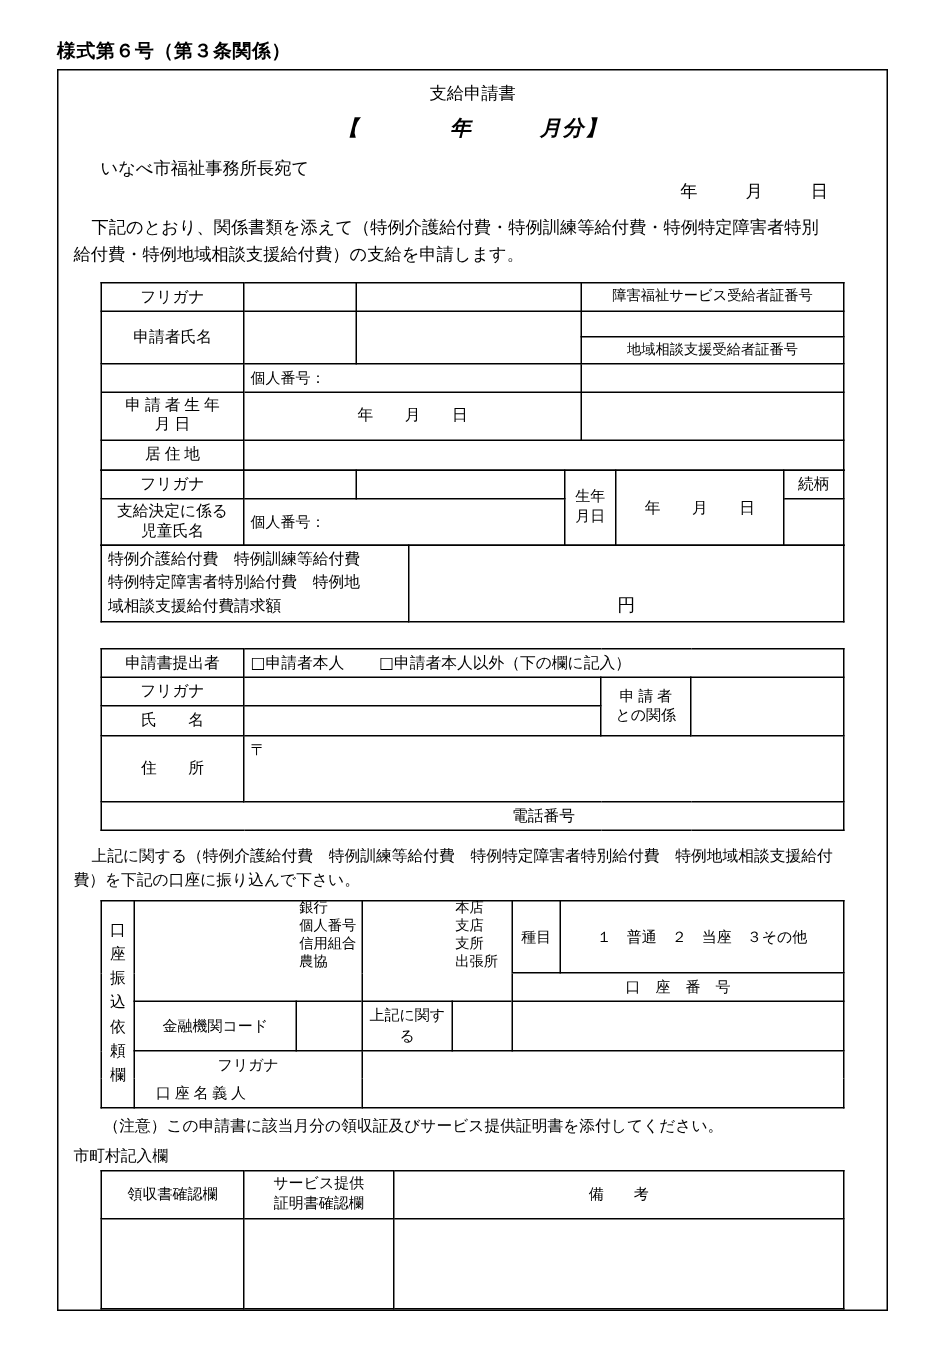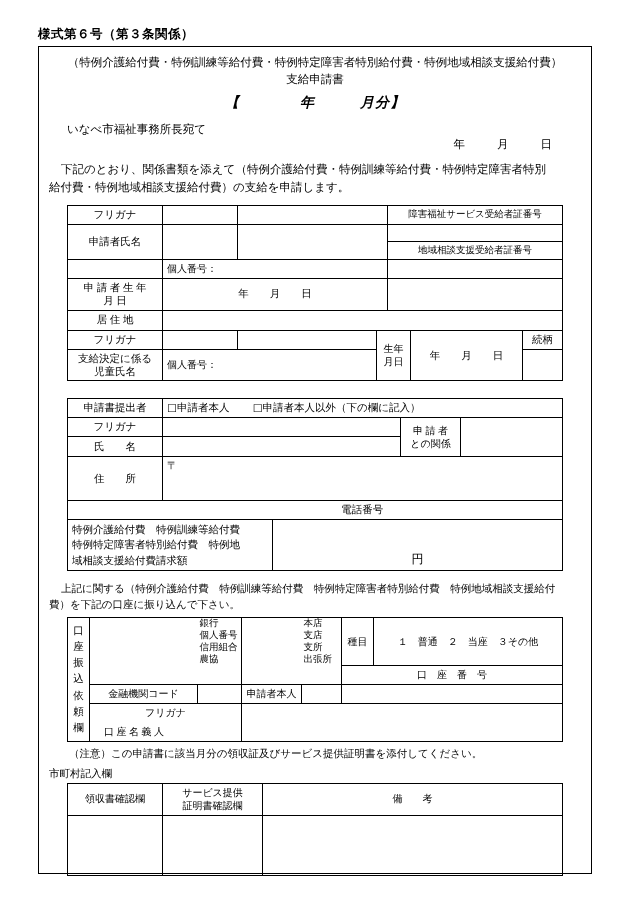--- a/index.html
+++ b/index.html
@@ -54,21 +54,20 @@
 </head>
 <body>
 
 <div class="page">
 
   <div class="form-no">様式第６号（第３条関係）</div>
 
   <div class="outer">
     <div class="inner">
 
-      <div class="title1">（特例介護給付費・特例訓練等給付費・特例特定障害者特別給付費・特例地域相談支援給付費）</div>
       <div class="title2">支給申請書</div>
       <div class="title3">【　　　　年　　　月分】</div>
 
       <div class="addr">いなべ市福祉事務所長宛て</div>
 
       <div style="position:relative; height:16px;">
         <div class="dateline" style="top:0;">年　　月　　日</div>
       </div>
 
       <div class="para">
@@ -129,20 +128,37 @@
             <td class="c" style="width:112px;" rowspan="2">年　　月　　日</td>
             <td class="c" style="width:40px;margin-top:21px;">続柄</td>
           </tr>
           <tr>
             <td class="c" style="height:19px; line-height:1.25;">
               <span>支給決定に係る</span><br>
               <span>児童氏名</span>
             </td>
             <td class="sm" colspan="2">個人番号：</td>
             <td></td>
+          </tr>
+        </tbody>
+          </table>
+      </div>
+
+      <div class="wrap1" style="margin-top:-1px;">
+        <table class="t">
+          <tbody>
+              <tr>
+            <td class="l" style="width:205px; line-height:1.45; padding:2px 4px;">
+              <span>特例介護給付費　特例訓練等給付費</span><br>
+              <span>特例特定障害者特別給付費　特例地</span><br>
+              <span>域相談支援給付費請求額</span>
+            </td>
+            <td class="c" style="font-size:12px; padding-top:18px; vertical-align:bottom;">
+              <span>円</span>
+            </td>
           </tr>
         </tbody>
           </table>
       </div>
 
       <div class="wrap1" style="margin-top:17px;">
         <table class="t">
           <tbody>
               <tr>
             <td class="c" style="width:95px; height:19px;">申請書提出者</td>
@@ -168,37 +184,20 @@
           <tr>
             <td class="c" style="height:44px;">住　　所</td>
             <td colspan="3" class="l" style="vertical-align:top;">
               <span>〒</span>
             </td>
           </tr>
           <tr>
             <td class="nb" style="border-left:1px solid #000 !important; border-bottom:1px solid #000 !important;"></td>
             <td colspan="3" class="c" style="height:18px; border-left:none;">
               <span>電話番号</span>
-            </td>
-          </tr>
-        </tbody>
-          </table>
-      </div>
-
-      <div class="wrap1" style="margin-top:-1px;">
-        <table class="t">
-          <tbody>
-              <tr>
-            <td class="l" style="width:205px; line-height:1.45; padding:2px 4px;">
-              <span>特例介護給付費　特例訓練等給付費</span><br>
-              <span>特例特定障害者特別給付費　特例地</span><br>
-              <span>域相談支援給付費請求額</span>
-            </td>
-            <td class="c" style="font-size:12px; padding-top:18px; vertical-align:bottom;">
-              <span>円</span>
             </td>
           </tr>
         </tbody>
           </table>
       </div>
 
       <div class="para" style="margin-top:10px;">
         <div class="ind" style="font-size:10.5px;">上記に関する（特例介護給付費　特例訓練等給付費　特例特定障害者特別給付費　特例地域相談支援給付</div>
         <div style="font-size:10.5px;">費）を下記の口座に振り込んで下さい。</div>
       </div>
@@ -242,21 +241,21 @@
           <tr>
             <td style="border-right:none; border-top:none; border-bottom:none;"></td>
             <td style="border-left:none; border-top:none; border-bottom:none;"></td>
             <td style="border-right:none; border-top:none; border-bottom:none;"></td>
             <td style="border-left:none; border-top:none; border-bottom:none;"></td>
             <td class="c sm" colspan="2" style="height:17px;">口　座　番　号</td>
           </tr>
           <tr>
             <td class="c sm" style="height:19px;">金融機関コード</td>
             <td style="border-left:none;"></td>
-            <td class="c sm">申請者本人</td>
+            <td class="c sm">上記に関する</td>
             <td></td>
             <td colspan="2"></td>
           </tr>
           <tr>
             <td class="c sm" colspan="2" style="height:16px; border-bottom:none;">フリガナ</td>
             <td colspan="4" rowspan="2" style="border-left:1px solid #000;"></td>
           </tr>
           <tr>
             <td class="l sm" colspan="2" style="height:19px; border-top:none; padding-left:14px;">
               <span>口 座 名 義 人</span>

